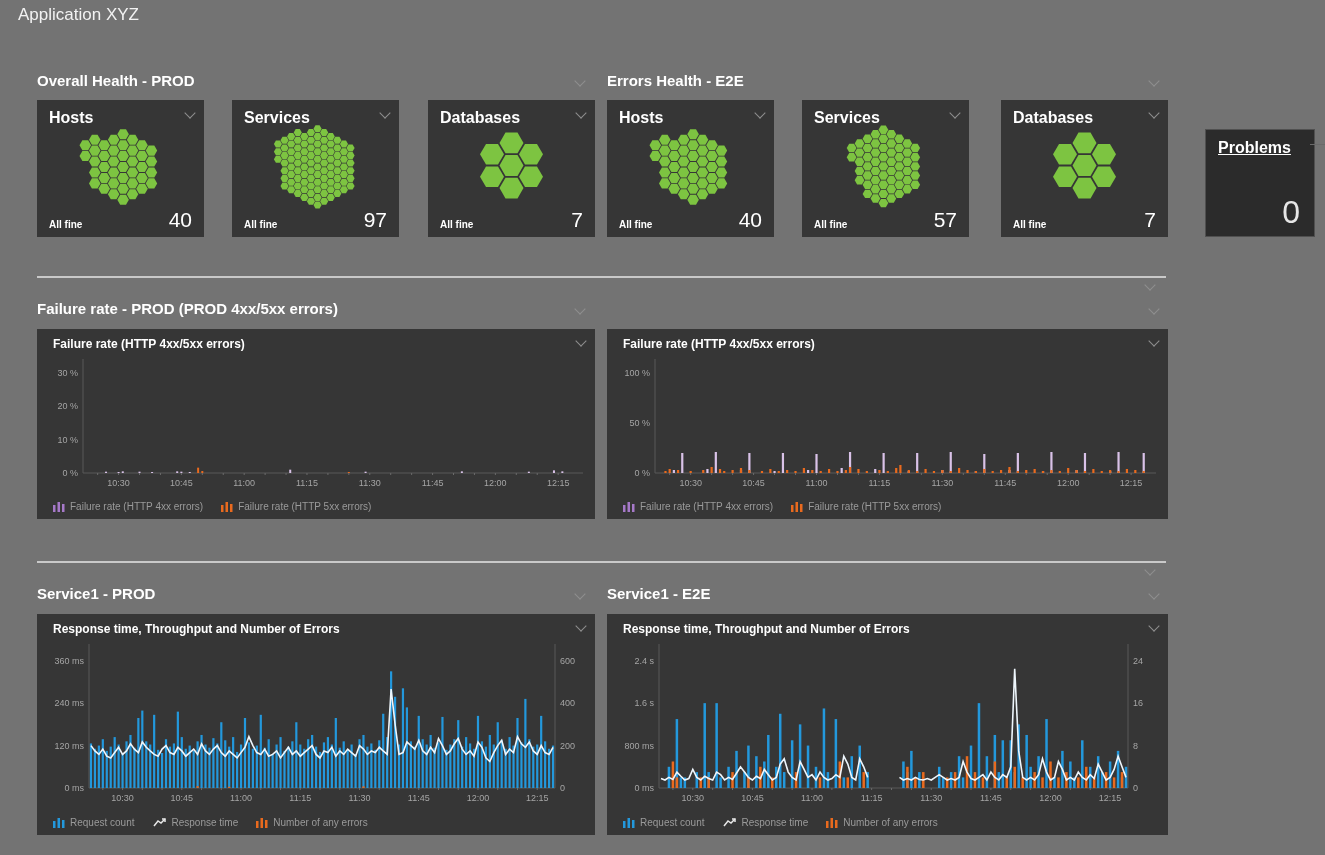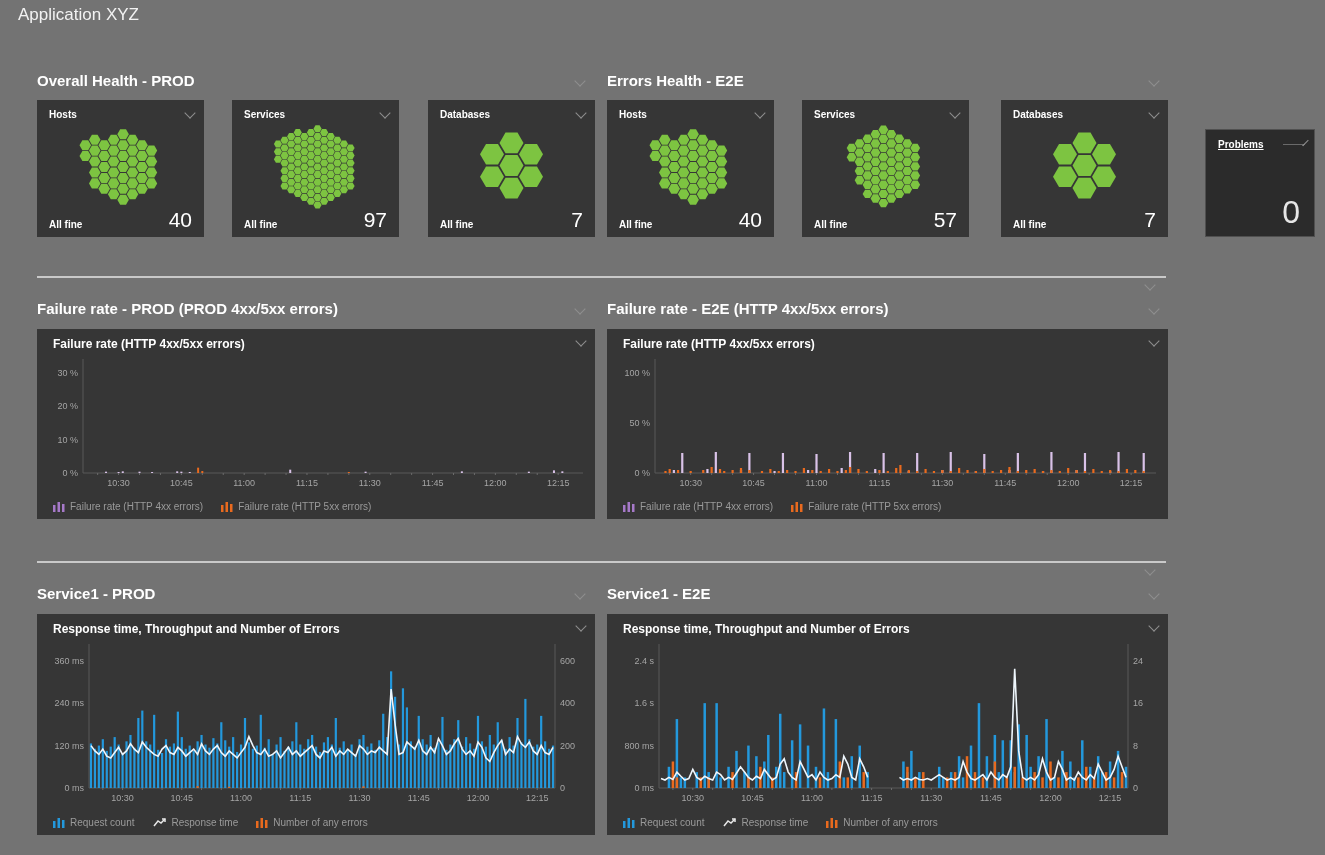--- a/index.html
+++ b/index.html
@@ -7,21 +7,21 @@
        font-family:"Liberation Sans",sans-serif;color:#fff;overflow:hidden;}
   .page-title{position:absolute;left:18px;top:5px;font-size:17px;font-weight:300;color:#f2f2f2;}
   .section-h{position:absolute;font-size:15px;font-weight:bold;color:#fff;white-space:nowrap;}
   .chev{width:7px;height:7px;border-right:1.5px solid #8f8f8f;border-bottom:1.5px solid #8f8f8f;
         transform:rotate(45deg);display:inline-block;}
   .chev-abs{position:absolute;}
   .divider{position:absolute;height:1.5px;background:#c9c9c9;}
   
   .hex-tile{position:absolute;width:167px;height:137px;background:#363636;}
   .tile-head{position:absolute;left:12px;right:10px;top:9px;display:flex;justify-content:space-between;align-items:flex-start;}
-  .tile-label{font-size:10px;font-weight:bold;color:#fff;}
+  .tile-label{font-size:16px;font-weight:bold;color:#fff;}
   .hive{position:absolute;left:10px;right:10px;top:24px;bottom:30px;}
   .hive svg{overflow:visible;}
   .hex-foot{position:absolute;left:12px;right:12px;bottom:7px;display:flex;justify-content:space-between;align-items:flex-end;}
   .status{font-size:10px;font-weight:bold;color:#fff;}
   .count{font-size:21px;font-weight:400;color:#fff;line-height:1;}
   
   .problems{position:absolute;left:1205px;top:129px;width:108px;height:106px;background:#2b2b2b;border:1px solid #505050;}
   .pdash{width:22px;height:1px;background:#6a6a6a;margin-top:5px;}
   .pvalue{position:absolute;right:14px;bottom:8px;font-size:32px;font-weight:300;color:#e6e6e6;line-height:1;}
   
@@ -378,21 +378,20 @@
       <span class="chev"></span>
     </div>
     <div class="pvalue">0</div>
   </div>
 
   <div class="divider" style="left:37px;top:276px;width:1129px;"></div>
   <span class="chev chev-abs" style="left:1146px;top:281px;"></span>
 
   <div class="section-h" style="left:37px;top:300px;">Failure rate - PROD (PROD 4xx/5xx errors)</div>
   <span class="chev chev-abs" style="left:576px;top:305px;"></span>
-  <div class="section-h" style="left:607px;top:300px;">Failure rate - E2E (HTTP 4xx/5xx errors)</div>
   <span class="chev chev-abs" style="left:1150px;top:305px;"></span>
 
   <div class="chart-tile" style="left:37px;top:329px;width:558px;height:190px;">
     <div class="ct-head">
         <span class="ct-title">Failure rate (HTTP 4xx/5xx errors)</span>
         <span class="chev"></span>
       </div>
     <div class="plot plot-failure" id="plot-failure-prod"><svg width="544" height="138">
           <line x1="38" y1="4" x2="38" y2="118" stroke="#585858"></line>
           <line x1="38" y1="118" x2="538" y2="118" stroke="#585858"></line>

